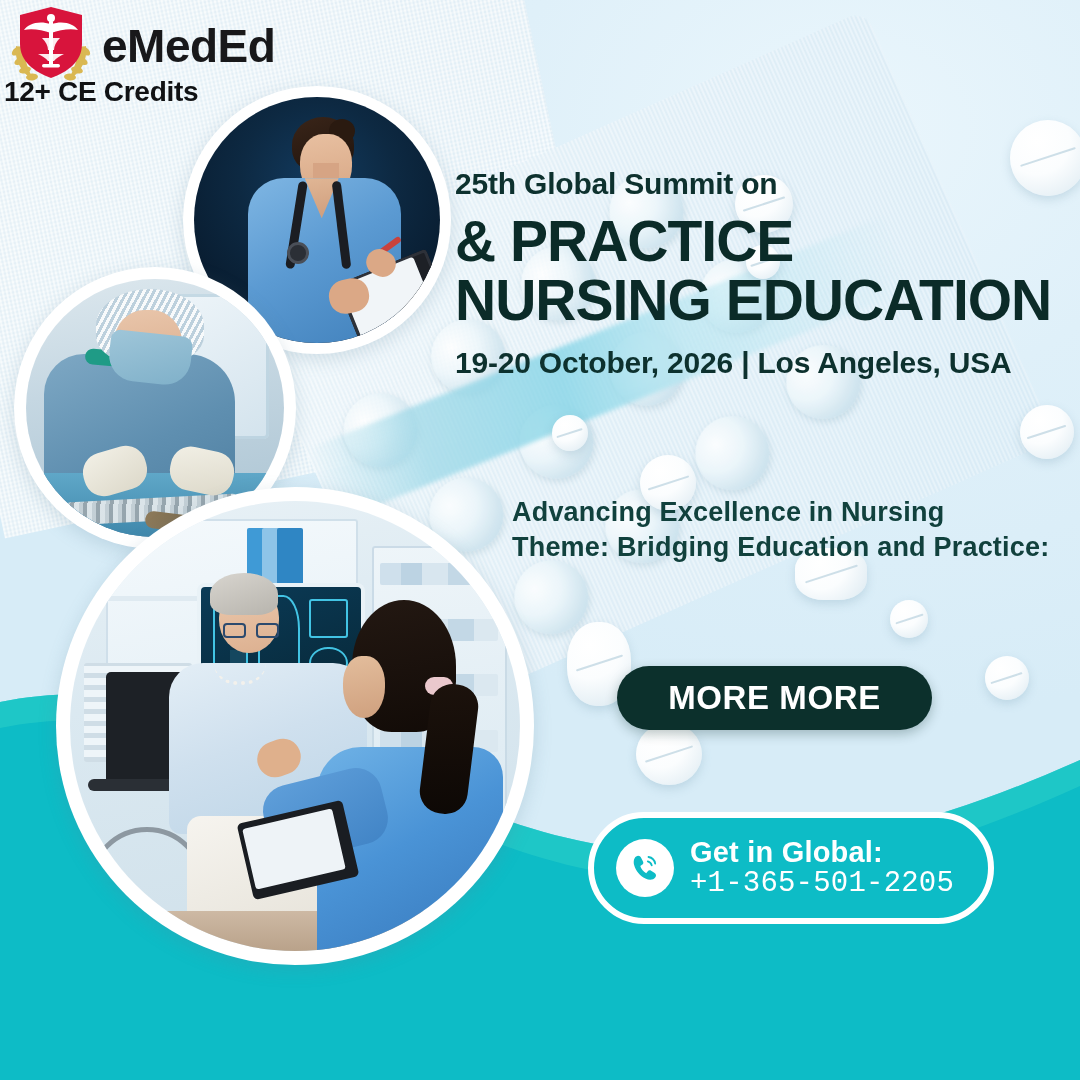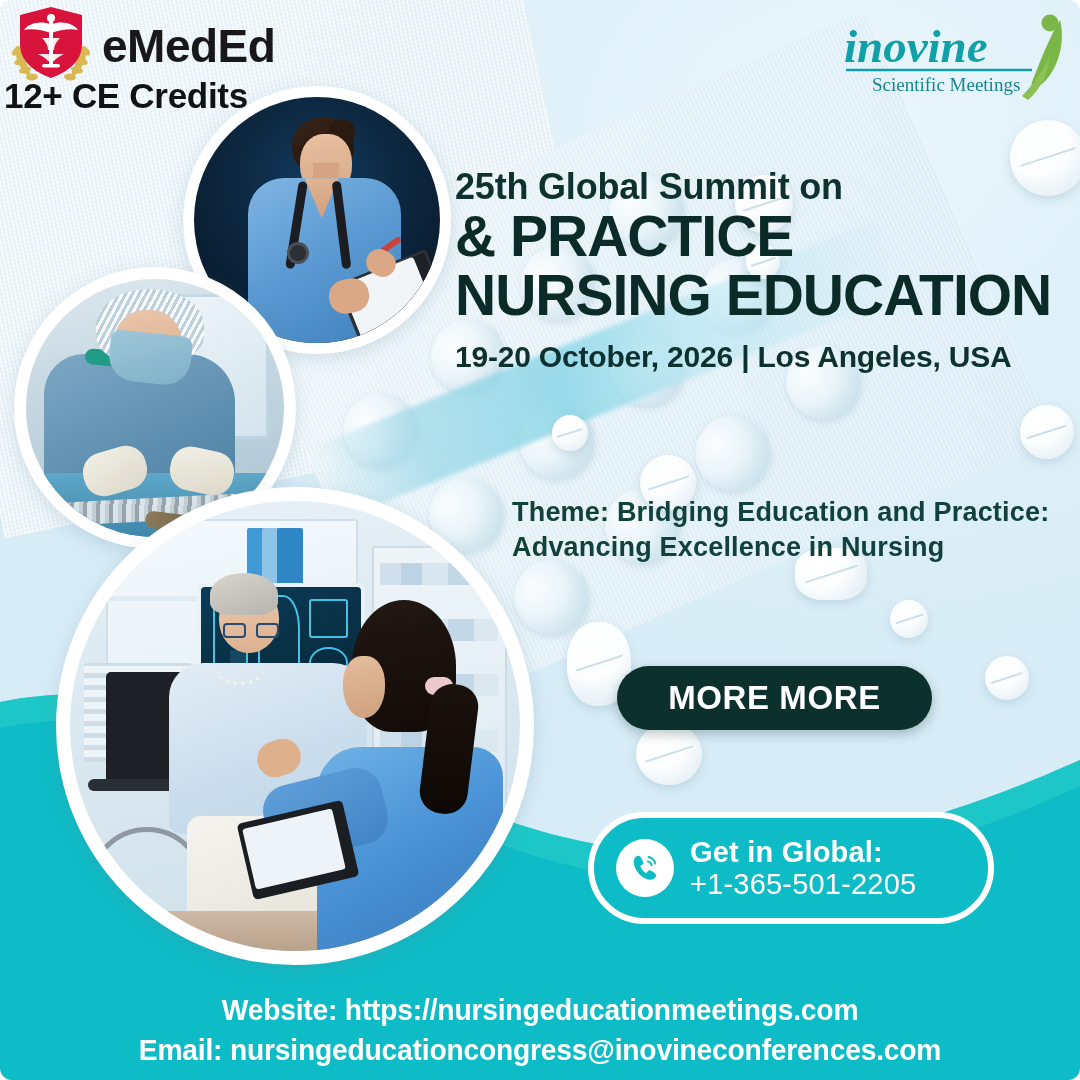--- a/index.html
+++ b/index.html
@@ -7,21 +7,20 @@
   body {
     font-family:"Liberation Sans", sans-serif;
     background:#ffffff;
     overflow:hidden;
     position:relative;
   }
   #poster {
     position:absolute; inset:0;
     width:1080px; height:1080px;
     overflow:hidden;
-    border-radius:12px;
   }
 
   
   .bg-base {
     position:absolute; inset:0;
     background:
       radial-gradient(ellipse 70% 55% at 78% 12%, #eaf6fc 0%, #dff0f9 45%, #d7ecf7 100%),
       linear-gradient(160deg,#e9f4fa 0%, #dcedf8 55%, #d6ebf6 100%);
   }
   
@@ -83,21 +82,21 @@
     display:flex; align-items:center; gap:8px;
     z-index:30;
   }
   .shield-wrap { position:relative; width:86px; height:84px; }
   .emeded-name {
     font-size:46px; font-weight:bold; color:#18181a;
     letter-spacing:-.5px; line-height:1;
   }
   .ce-credits {
     position:absolute; left:4px; top:76px;
-    font-size:35px; font-weight:bold; color:#111214;
+    font-size:28px; font-weight:bold; color:#111214;
     letter-spacing:-.3px; z-index:30;
   }
   .inovine {
     position:absolute; right:14px; top:12px; z-index:30;
     width:230px; height:94px;
   }
 
   
   .circ {
     position:absolute; border-radius:50%;
@@ -248,22 +247,22 @@
   .p3-clip { position:absolute; left:-32%; top:60%; width:108px; height:78px;
     background:#1a1d22; border-radius:5px; transform:rotate(-13deg); }
   .p3-clip-p { position:absolute; left:-30%; top:62%; width:92px; height:62px;
     background:#eef3f7; border-radius:3px; transform:rotate(-13deg); }
   .p3-floor { position:absolute; left:0; bottom:0; width:100%; height:9%;
     background:linear-gradient(180deg,#cdb9a4,#b9a28a); }
 
   
   .txtcol { position:absolute; left:455px; top:168px; width:608px; z-index:25; }
   .t-pre {
-    font-size:36px; font-weight:bold; color:#0d312e; letter-spacing:-.2px;
-    line-height:1.08; margin-bottom:0;
+    font-size:30px; font-weight:bold; color:#0d312e; letter-spacing:-.2px;
+    line-height:1.08; margin-bottom:12px;
   }
   .t-main {
     font-size:57px; font-weight:bold; color:#0b2b28;
     line-height:1.03; letter-spacing:-1px;
   }
   .t-date {
     margin-top:16px;
     font-size:30px; font-weight:bold; color:#0d312e; letter-spacing:-.2px;
   }
   .t-theme {
@@ -291,21 +290,21 @@
     border:6px solid #ffffff;
     display:flex; align-items:center; gap:16px;
     padding-left:22px;
   }
   .contact-icon {
     width:58px; height:58px; border-radius:50%; background:#ffffff;
     display:flex; align-items:center; justify-content:center; flex:none;
   }
   .contact-lines { color:#ffffff; line-height:1.12; }
   .c-lab { font-size:29px; font-weight:bold; letter-spacing:.2px; }
-  .c-num { font-size:29px; font-weight:normal; letter-spacing:.2px; }
+  .c-num { font-size:29px; font-weight:normal; letter-spacing:.2px;font-family:Liberation Mono, monospace; }
 
   
   .footer {
     position:absolute; left:0; bottom:10px; width:1080px; z-index:28;
     text-align:center; color:#ffffff;
     font-family:"Liberation Sans Narrow","Liberation Sans",sans-serif;
   }
   .f-line { font-size:30px; font-weight:bold; letter-spacing:-.2px; line-height:1.33;
     transform:scaleX(.94); }
 </style>
@@ -379,32 +378,20 @@
           <path d="M34,34 C38,38 40,42 40,46 L46,46 C46,42 48,38 52,34 Z" opacity="0.92"></path>
           <path d="M30,50 C34,52 38,54 40,57 L46,57 C48,54 52,52 56,50 Z" opacity="0.92"></path>
           <rect x="34" y="60" width="18" height="3.4" rx="1.7"></rect>
         </g>
       </svg>
     </div>
     <div class="emeded-name">eMedEd</div>
   </div>
   <div class="ce-credits">12+ CE Credits</div>
 
-  <div class="inovine">
-    <svg viewBox="0 0 230 94" width="230" height="94">
-      <g>
-        <path d="M196,70 C204,50 212,28 224,8 C228,22 226,44 216,60 C210,70 202,76 194,80 Z" fill="#7ab648"></path>
-        <path d="M186,84 C196,74 206,60 214,44 C212,62 204,78 192,88 Z" fill="#8dc153"></path>
-        <circle cx="214" cy="11" r="8.5" fill="#7ab648"></circle>
-      </g>
-      <text x="8" y="50" font-family="'Liberation Serif', serif" font-size="47" font-weight="bold" font-style="italic" fill="#10a0a8">inovine</text>
-      <line x1="10" y1="58" x2="196" y2="58" stroke="#10a0a8" stroke-width="2.6"></line>
-      <text x="36" y="79" font-family="'Liberation Serif', serif" font-size="19" fill="#17868f">Scientific Meetings</text>
-    </svg>
-  </div>
 
   <div class="circ circ1">
     <div class="inner">
       <div class="photo">
         <div class="p1-bg"></div>
         <div class="p1-hair"></div>
           <div class="p1-hairbun"></div>
         <div class="p1-face"></div>
           <div class="p1-neck"></div>
         <div class="p1-scrub"></div>
@@ -507,38 +494,34 @@
   </div>
 
   <div class="txtcol">
     <div class="t-pre">25th Global Summit on</div>
     <div class="t-main">&amp; PRACTICE</div>
     <div class="t-main">NURSING EDUCATION</div>
     <div class="t-date">19-20 October, 2026 | Los Angeles, USA</div>
   </div>
 
   <div class="t-theme">
+    <div>Advancing Excellence in Nursing</div>
     <div>Theme: Bridging Education and Practice:</div>
-    <div>Advancing Excellence in Nursing</div>
   </div>
 
   <div class="learn">MORE MORE</div>
 
   <div class="contact">
     <div class="contact-icon">
       <svg viewBox="0 0 34 34" width="34" height="34">
         <path d="M8.2,5.4 C10.4,4.2 12.2,5.0 13.2,7.0 L15.0,10.4 C15.7,11.8 15.3,12.9 14.0,13.8 L12.3,15.0 C12.9,17.5 15.3,20.6 18.2,22.2 L19.6,20.4 C20.6,19.2 21.8,19.0 23.1,19.8 L26.3,21.8 C28.2,23.0 28.6,24.8 27.2,26.6 C25.2,29.2 21.4,29.6 17.4,27.6 C12.2,25.0 7.6,19.6 6.2,14.2 C5.2,10.4 5.9,6.8 8.2,5.4 Z" fill="#0dbcc6"></path>
         <path d="M20.5,6.0 C24.0,6.6 26.6,9.2 27.2,12.6" stroke="#0dbcc6" stroke-width="1.8" fill="none" stroke-linecap="round"></path>
         <path d="M19.8,10.4 C21.8,10.9 23.3,12.4 23.7,14.4" stroke="#0dbcc6" stroke-width="1.8" fill="none" stroke-linecap="round"></path>
       </svg>
     </div>
     <div class="contact-lines">
       <div class="c-lab">Get in Global:</div>
       <div class="c-num">+1-365-501-2205</div>
     </div>
   </div>
 
-  <div class="footer">
-    <div class="f-line">Website: https://nursingeducationmeetings.com</div>
-    <div class="f-line">Email: nursingeducationcongress@inovineconferences.com</div>
-  </div>
 
 </div>
 
 </body></html>

